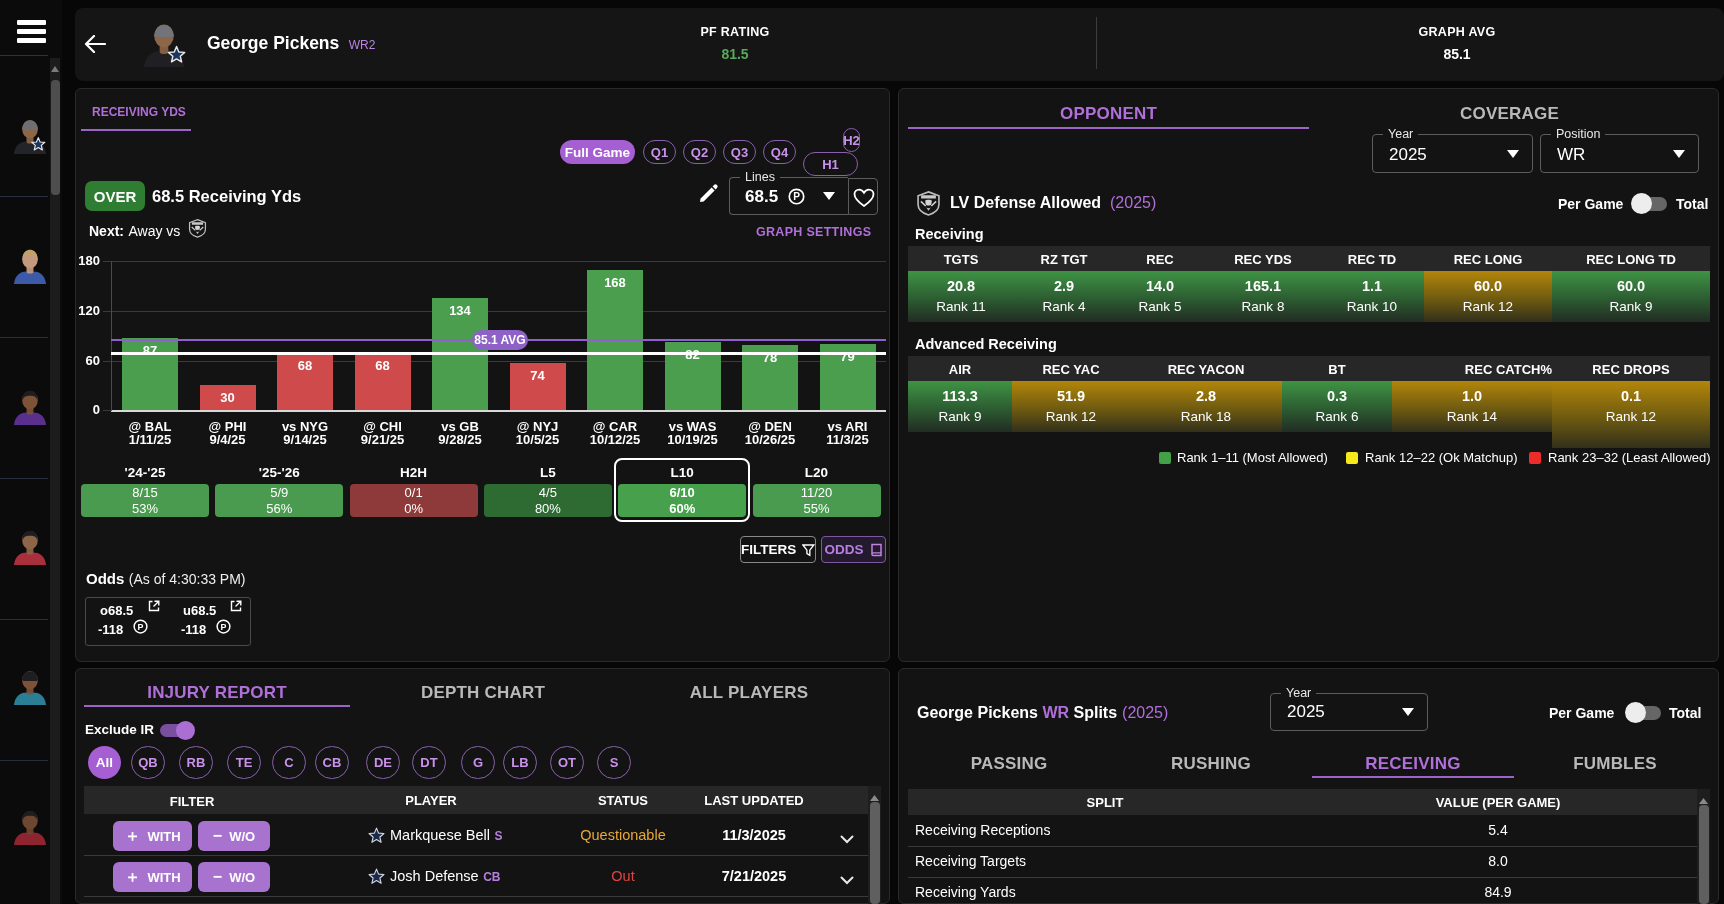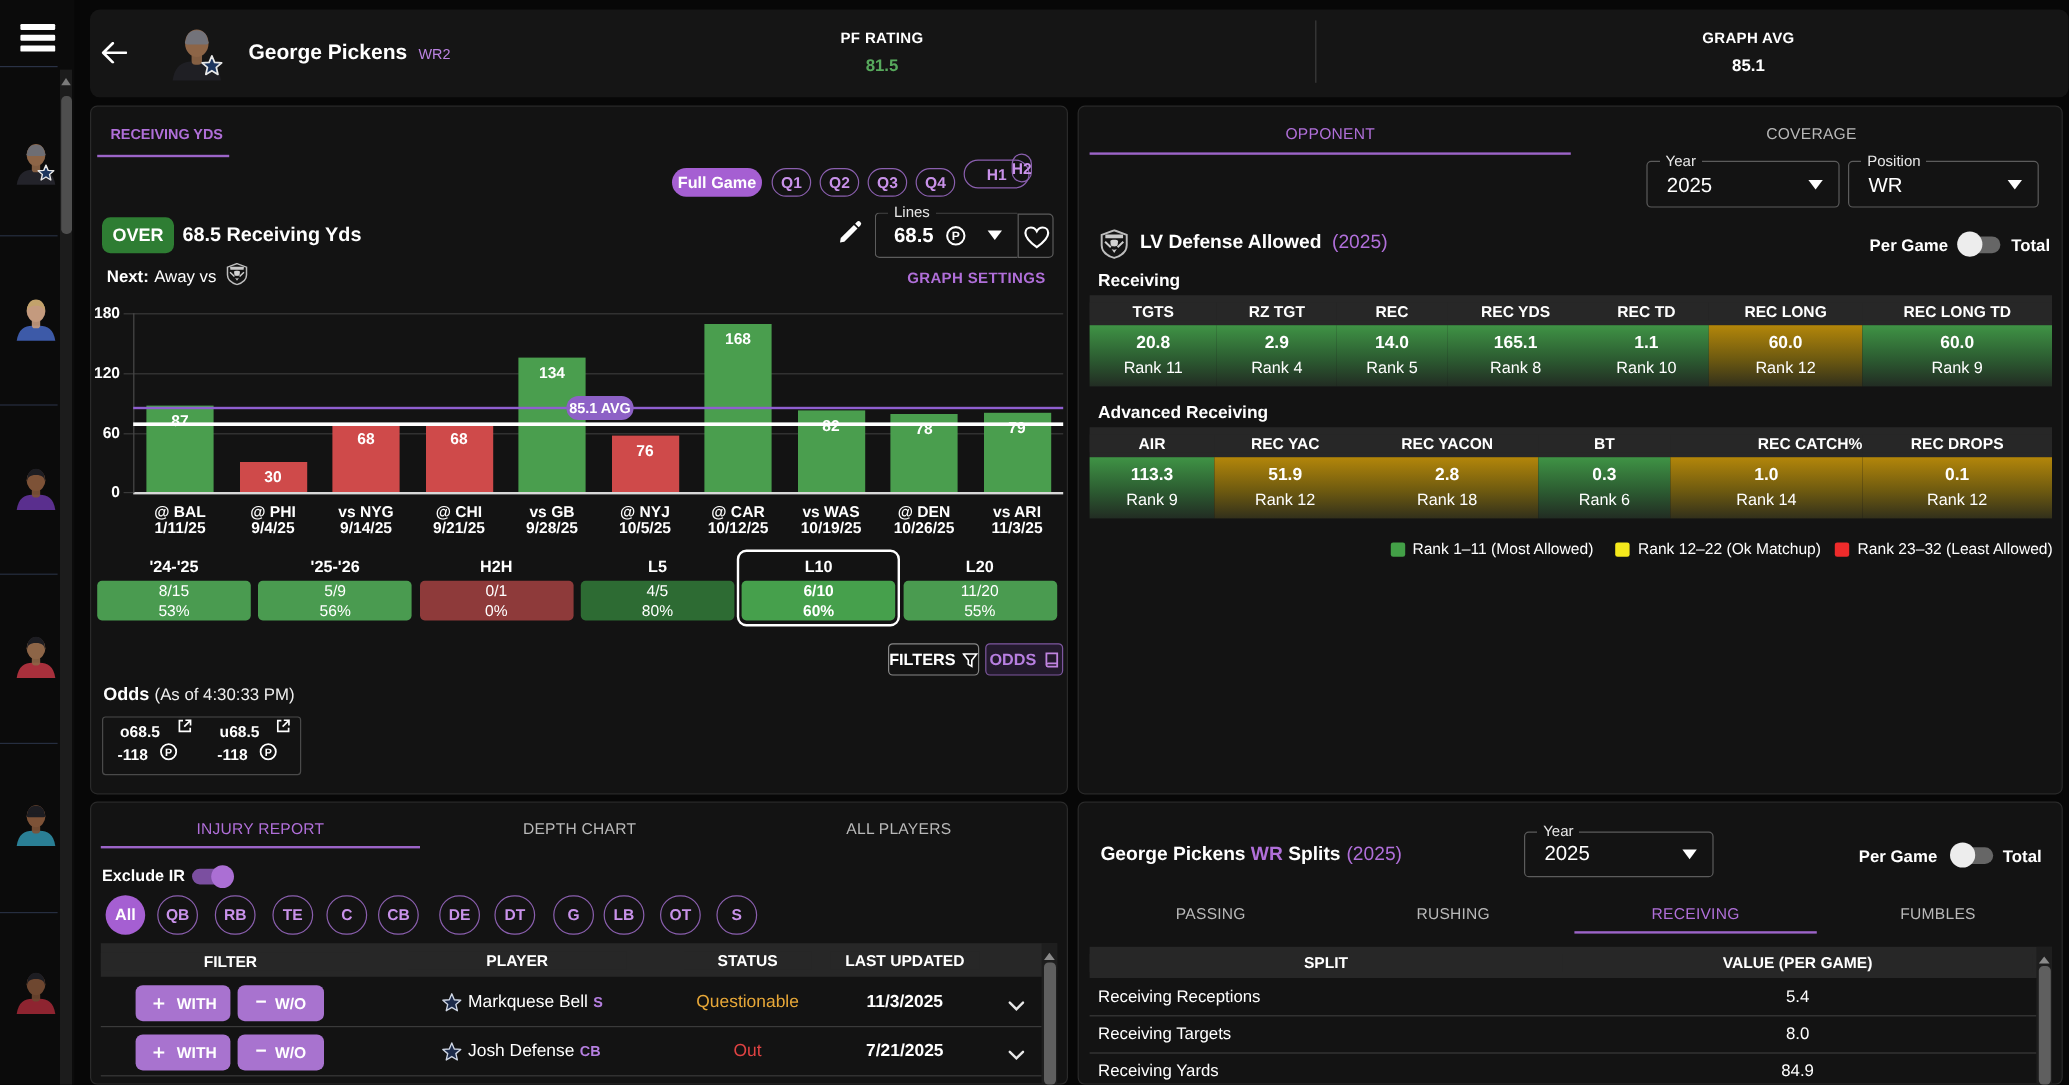--- a/index.html
+++ b/index.html
@@ -2,21 +2,21 @@
 <html><head><meta charset="utf-8"><style>
 *{margin:0;padding:0;box-sizing:border-box;}
 html,body{background:#070707;}
 body{width:1724px;height:904px;position:relative;overflow:hidden;
  font-family:"Liberation Sans",sans-serif;color:#fff;}
 .abs{position:absolute;}
 .panel{background:#131313;border:1px solid #2a2a2a;border-radius:6px;}
 .ctr{display:flex;align-items:center;justify-content:center;}
 .b{font-weight:bold;}
 .purp{color:#b06fd9;}
-.tabu{font-weight:normal;font-size:13px;letter-spacing:.2px;}
+.tabu{font-weight:bold;font-size:17px;letter-spacing:.2px;}
 fieldset{border:1px solid #5c5c5c;border-radius:4px;position:absolute;}
 fieldset legend{font-size:12.5px;color:#e8e8e8;margin-left:10px;padding:0 5px;}
 .chip{border:1px solid #8a5fae;border-radius:16px;color:#c992ea;font-weight:bold;font-size:13px;
  display:flex;align-items:center;justify-content:center;}
 .gridline{background:#3a3a3a;height:1px;}
 .xlab{position:absolute;color:#fff;font-weight:bold;font-size:13px;text-align:center;line-height:13px;}
 .ylab{position:absolute;color:#fff;font-weight:bold;font-size:13px;text-align:right;width:30px;}
 .statlab{position:absolute;color:#fff;font-weight:bold;font-size:13.5px;text-align:center;}
 .statbox{position:absolute;border-radius:4px;color:#fff;font-size:13px;text-align:center;
  display:flex;flex-direction:column;align-items:center;justify-content:center;line-height:16px;}
@@ -108,21 +108,21 @@
 <div class="abs panel" style="left:75px;top:88px;width:815px;height:574px;"></div>
 <div class="abs purp" style="left:92px;top:105px;font-size:12px;letter-spacing:0;font-weight:bold;">RECEIVING YDS</div>
 <div class="abs " style="left:81px;top:129px;width:110px;height:2px;background:#9c64c8;"></div>
 <div class="abs ctr" style="left:560px;top:140px;width:75px;height:24px;background:#a55fd2;border-radius:16px;color:#fff;font-weight:bold;font-size:13.5px;">
     <span>Full Game</span>
   </div>
 <div class="abs chip" style="left:643px;top:140px;width:33px;height:24px;">Q1</div>
 <div class="abs chip" style="left:683px;top:140px;width:33px;height:24px;">Q2</div>
 <div class="abs chip" style="left:723px;top:140px;width:33px;height:24px;">Q3</div>
 <div class="abs chip" style="left:763px;top:140px;width:33px;height:24px;">Q4</div>
-<div class="abs chip" style="left:803px;top:133px;width:55px;height:24px;">H1</div>
+<div class="abs chip" style="left:803px;top:152px;width:55px;height:24px;">H1</div>
 <div class="abs chip" style="left:843px;top:128px;width:17px;height:24px;">H2</div>
 <div class="abs ctr" style="left:85px;top:181px;width:60px;height:30px;background:#2e7d33;border-radius:7px;font-weight:bold;font-size:15px;">OVER</div>
 <div class="abs " style="left:152px;top:187px;font-size:16.5px;font-weight:bold;">68.5 Receiving Yds</div>
 <div class="abs " style="left:89px;top:222px;"><span class="b" style="font-size:14px;">Next:</span> <span style="font-size:14px;">Away vs</span></div>
 <div class="abs " style="left:188px;top:219px;"><svg width="19" height="19" viewBox="0 0 22 23" style="">
       <path d="M11 0.8 L20.6 4.4 V12.4 C20.6 17.6 16.6 20.4 11 22 C5.4 20.4 1.4 17.6 1.4 12.4 V4.4 Z" fill="#151515" stroke="#bdbdbd" stroke-width="1.5"></path>
       <rect x="4.2" y="4" width="13.6" height="3" rx="0.4" fill="#c9c9c9"></rect>
       <path d="M8 9 C8.4 7.8 13.6 7.8 14 9 L13.6 12.4 C12.6 13.6 9.4 13.6 8.4 12.4 Z" fill="#d4d4d4"></path>
       <path d="M4 9.6 L8.4 13.8 M18 9.6 L13.6 13.8" stroke="#cfcfcf" stroke-width="1.5"></path>
       <path d="M9 15.2 C10.2 16 11.8 16 13 15.2 L11 18.2 Z" fill="#c9c9c9"></path>
@@ -164,21 +164,21 @@
 <div class="abs " style="left:277.0px;top:353.3333333333333px;width:56px;height:56.666666666666686px;background:#cf4a4a;"></div>
 <div class="abs " style="left:277.0px;top:358.3333333333333px;width:56px;text-align:center;font-weight:bold;font-size:13px;">68</div>
 <div class="abs xlab" style="left:265.0px;top:420px;width:80px;line-height:13px;">vs NYG<br>9/14/25</div>
 <div class="abs " style="left:354.5px;top:353.3333333333333px;width:56px;height:56.666666666666686px;background:#cf4a4a;"></div>
 <div class="abs " style="left:354.5px;top:358.3333333333333px;width:56px;text-align:center;font-weight:bold;font-size:13px;">68</div>
 <div class="abs xlab" style="left:342.5px;top:420px;width:80px;line-height:13px;">@ CHI<br>9/21/25</div>
 <div class="abs " style="left:432.0px;top:298.3333333333333px;width:56px;height:111.66666666666669px;background:#4a9e4e;"></div>
 <div class="abs " style="left:432.0px;top:303.3333333333333px;width:56px;text-align:center;font-weight:bold;font-size:13px;">134</div>
 <div class="abs xlab" style="left:420.0px;top:420px;width:80px;line-height:13px;">vs GB<br>9/28/25</div>
 <div class="abs " style="left:509.5px;top:362.5px;width:56px;height:47.5px;background:#cf4a4a;"></div>
-<div class="abs " style="left:509.5px;top:367.5px;width:56px;text-align:center;font-weight:bold;font-size:13px;">76</div>
+<div class="abs " style="left:509.5px;top:367.5px;width:56px;text-align:center;font-weight:bold;font-size:13px;">74</div>
 <div class="abs xlab" style="left:497.5px;top:420px;width:80px;line-height:13px;">@ NYJ<br>10/5/25</div>
 <div class="abs " style="left:587.0px;top:270.0px;width:56px;height:140.0px;background:#4a9e4e;"></div>
 <div class="abs " style="left:587.0px;top:275.0px;width:56px;text-align:center;font-weight:bold;font-size:13px;">168</div>
 <div class="abs xlab" style="left:575.0px;top:420px;width:80px;line-height:13px;">@ CAR<br>10/12/25</div>
 <div class="abs " style="left:664.5px;top:341.66666666666663px;width:56px;height:68.33333333333337px;background:#4a9e4e;"></div>
 <div class="abs " style="left:664.5px;top:346.66666666666663px;width:56px;text-align:center;font-weight:bold;font-size:13px;">82</div>
 <div class="abs xlab" style="left:652.5px;top:420px;width:80px;line-height:13px;">vs WAS<br>10/19/25</div>
 <div class="abs " style="left:742.0px;top:345.0px;width:56px;height:65.0px;background:#4a9e4e;"></div>
 <div class="abs " style="left:742.0px;top:350.0px;width:56px;text-align:center;font-weight:bold;font-size:13px;">78</div>
 <div class="abs xlab" style="left:730.0px;top:420px;width:80px;line-height:13px;">@ DEN<br>10/26/25</div>
@@ -404,21 +404,21 @@
 <div class="abs gcell" style="left:1282px;top:381px;width:110px;height:51px;">
     <div class="cellnum" style="margin-top:7px;">0.3</div>
     <div class="cellrank" style="margin-top:5px;">Rank 6</div>
   </div>
 <div class="abs thead" style="left:1392px;top:362px;width:160px;text-align:right;">REC CATCH%</div>
 <div class="abs ycell" style="left:1392px;top:381px;width:160px;height:51px;">
     <div class="cellnum" style="margin-top:7px;">1.0</div>
     <div class="cellrank" style="margin-top:5px;">Rank 14</div>
   </div>
 <div class="abs thead" style="left:1552px;top:362px;width:158px;text-align:center;">REC DROPS</div>
-<div class="abs ycell" style="left:1552px;top:381px;width:158px;height:51px;">
+<div class="abs ycell" style="left:1552px;top:381px;width:158px;height:67px;">
     <div class="cellnum" style="margin-top:7px;">0.1</div>
     <div class="cellrank" style="margin-top:5px;">Rank 12</div>
   </div>
 <div class="abs " style="left:1159px;top:452px;width:12px;height:12px;background:#43a047;border-radius:2px;"></div>
 <div class="abs " style="left:1177px;top:450px;font-size:13px;white-space:nowrap;">Rank 1–11 (Most Allowed)</div>
 <div class="abs " style="left:1346px;top:452px;width:12px;height:12px;background:#f5e91c;border-radius:2px;"></div>
 <div class="abs " style="left:1365px;top:450px;font-size:13px;white-space:nowrap;">Rank 12–22 (Ok Matchup)</div>
 <div class="abs " style="left:1529px;top:452px;width:12px;height:12px;background:#ee2b2b;border-radius:2px;"></div>
 <div class="abs " style="left:1548px;top:450px;font-size:13px;white-space:nowrap;">Rank 23–32 (Least Allowed)</div>
 <div class="abs panel" style="left:898px;top:668px;width:821px;height:236px;"></div>

